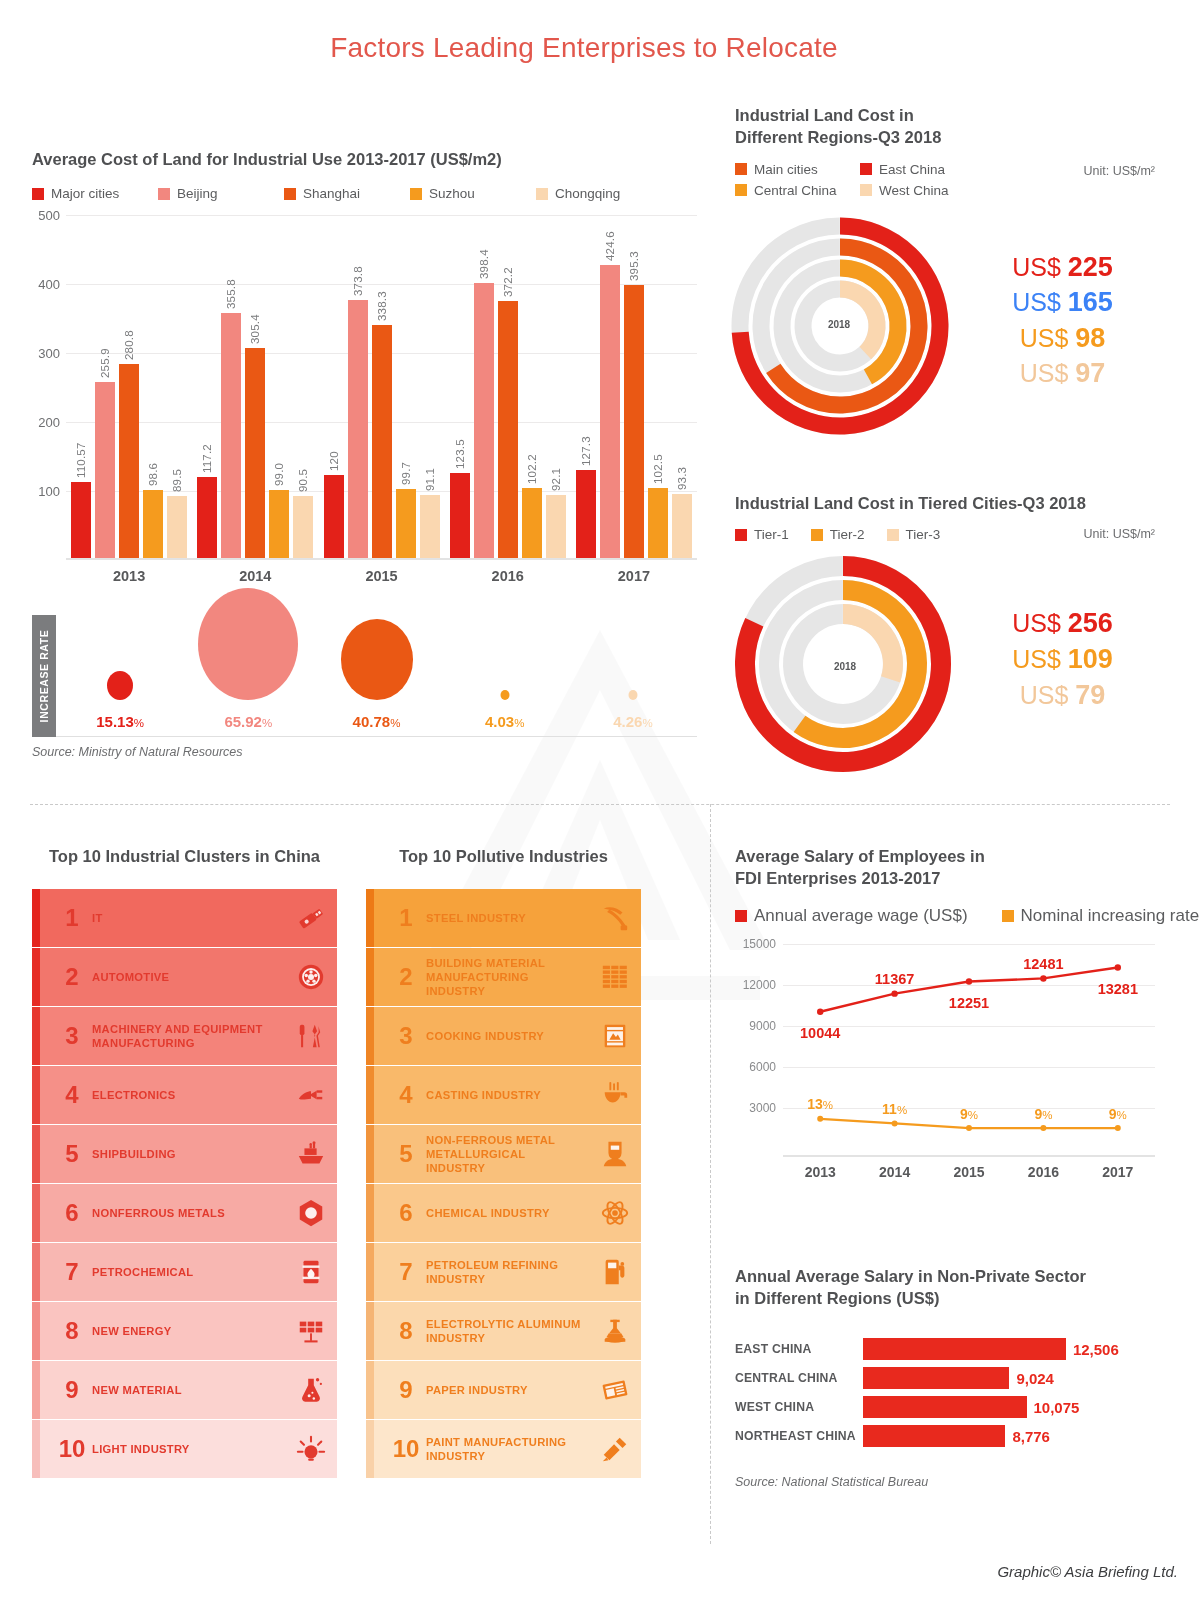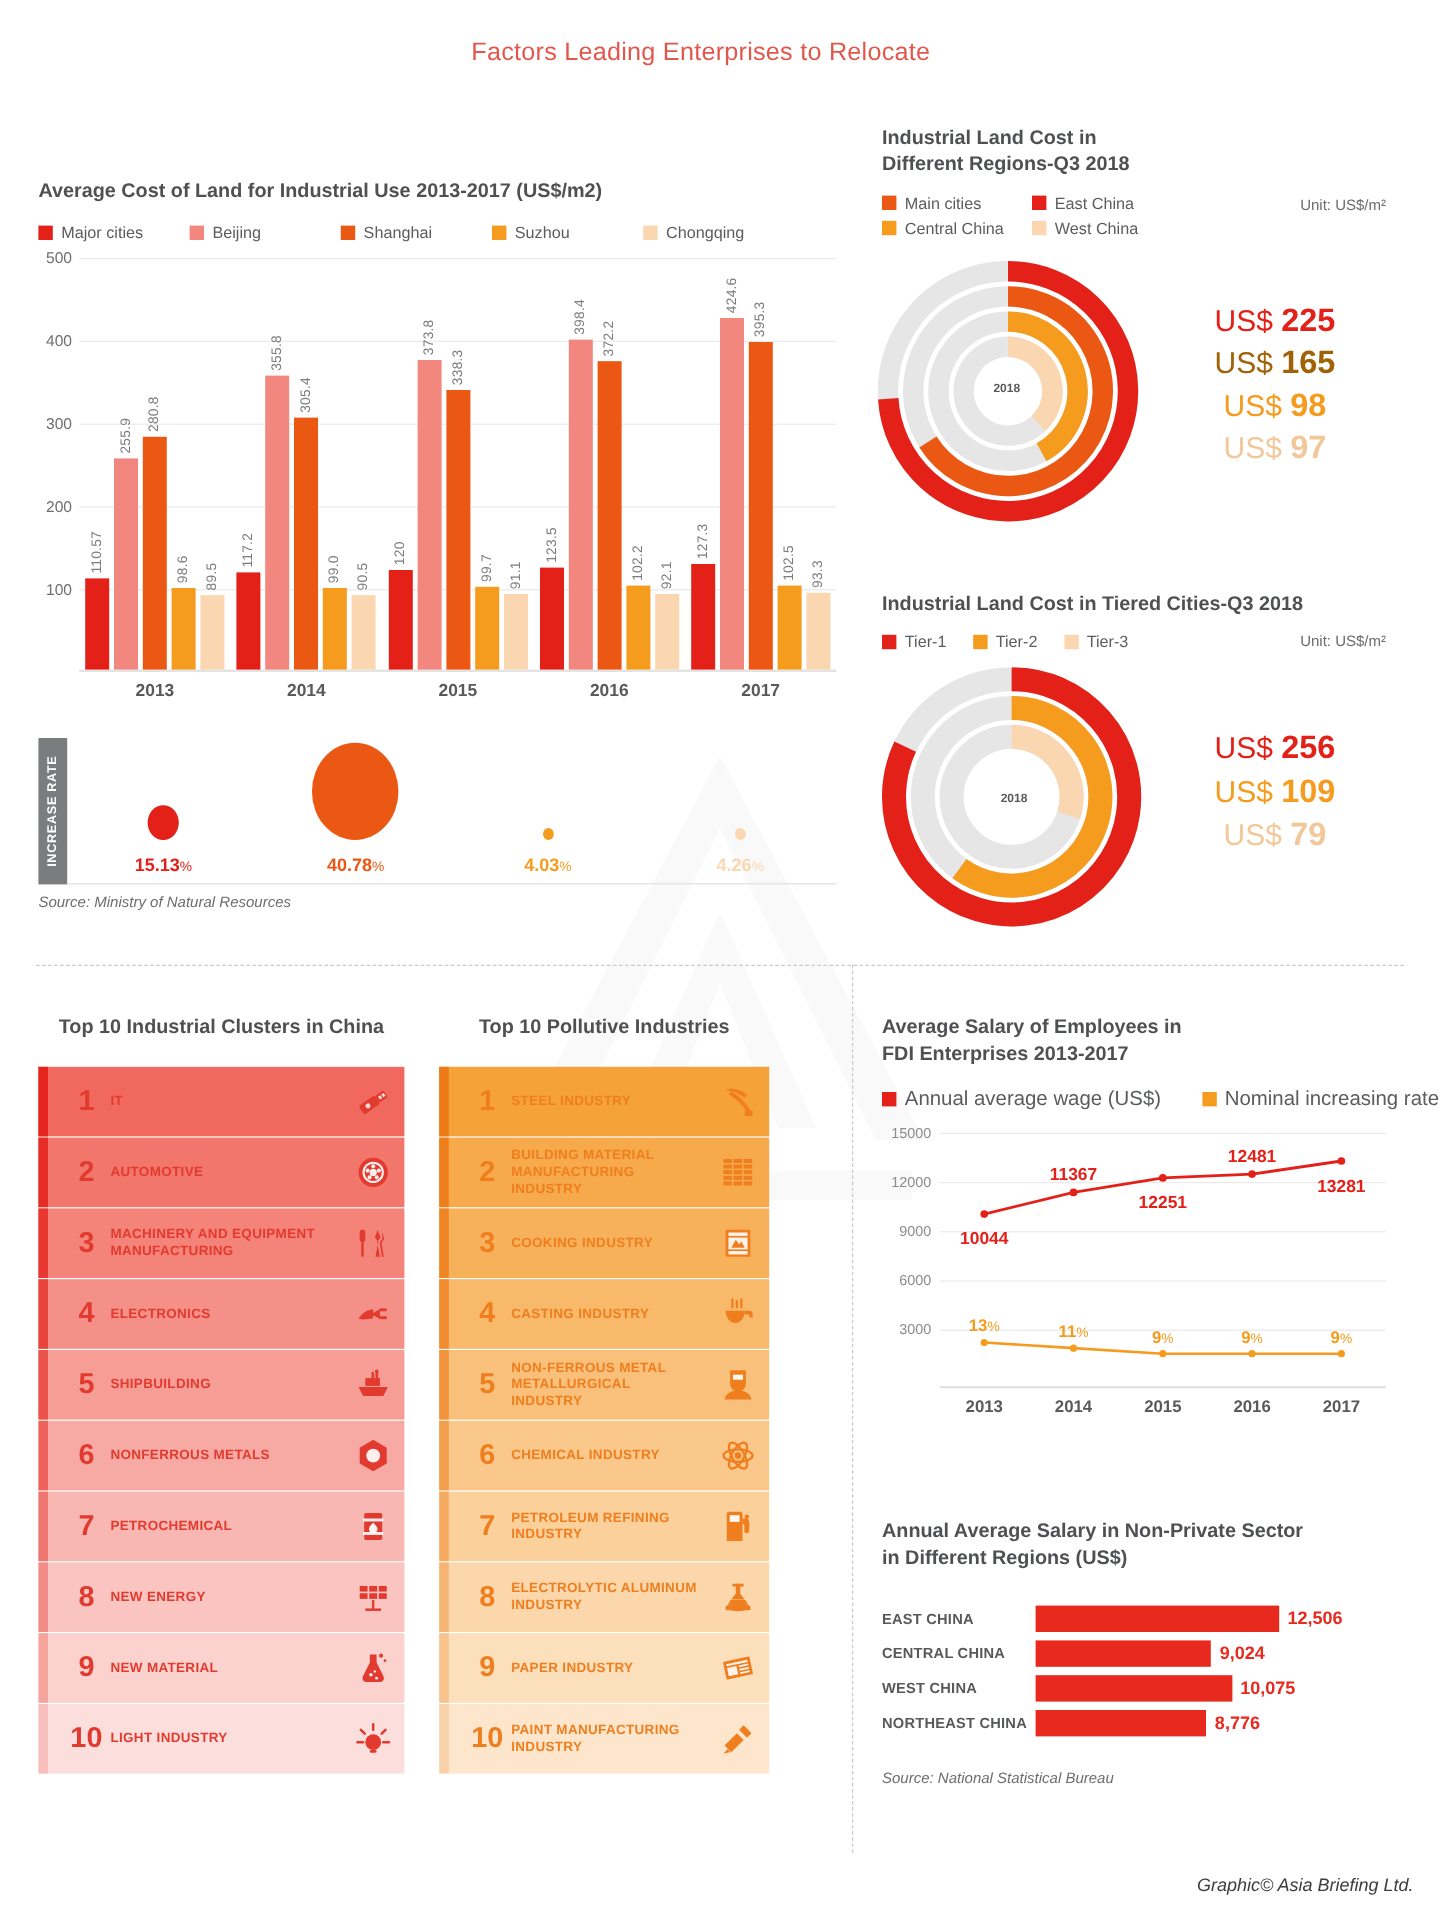--- a/index.html
+++ b/index.html
@@ -16,21 +16,21 @@
   .watermark {
     position: absolute; left: 400px; top: 620px;
     width: 400px; height: 430px;
     opacity: .045; pointer-events: none; z-index: 0;
   }
 
   
   .main-title {
     position: absolute; top: 32px; left: 0; width: 1168px;
     text-align: center;
-    font-size: 21px; color: #e2574c; font-weight: 400;
+    font-size: 28px; color: #e2574c; font-weight: 400;
     letter-spacing: .2px;
   }
 
   
   .div-h {
     position: absolute; left: 30px; top: 804px; width: 1140px; height: 0;
     border-top: 1px dashed #c9c9c9;
   }
   .div-v {
     position: absolute; left: 710px; top: 804px; height: 740px; width: 0;
@@ -337,20 +337,24 @@
 </div>
 
 <div id="panel-rate">
   <div class="rate-tab">
     <span>INCREASE RATE</span>
   </div>
   <div class="rate-body" id="rate-body">
       <div class="rate-cell">
         <div class="rate-bubble" style="width:26px;height:29.120000000000005px;background:#e32119"></div>
         <div class="rate-val" style="color:#e32119">15.13<i>%</i></div>
+      </div>
+      <div class="rate-cell">
+        <div class="rate-bubble" style="width:100px;height:112.00000000000001px;background:#f2877f"></div>
+        <div class="rate-val" style="color:#f2877f">65.92<i>%</i></div>
       </div>
       <div class="rate-cell">
         <div class="rate-bubble" style="width:72px;height:80.64000000000001px;background:#ea5814"></div>
         <div class="rate-val" style="color:#ea5814">40.78<i>%</i></div>
       </div>
       <div class="rate-cell">
         <div class="rate-bubble" style="width:9px;height:10.080000000000002px;background:#f59b1e"></div>
         <div class="rate-val" style="color:#f59b1e">4.03<i>%</i></div>
       </div>
       <div class="rate-cell">
@@ -394,21 +398,21 @@
         <path d="M110 31 A79 79 0 1 1 109.86211905909403 31.00012032385027" fill="none" stroke="#e6e6e6" stroke-width="17"></path>
         <path d="M110 31 A79 79 0 1 1 43.298093885340805 152.33031680334074" fill="none" stroke="#ea5814" stroke-width="17"></path>
         <path d="M110 52 A58 58 0 1 1 109.89877095477789 52.00008833902931" fill="none" stroke="#e6e6e6" stroke-width="17"></path>
         <path d="M110 52 A58 58 0 0 1 137.94171309789948 160.82578744254408" fill="none" stroke="#f59b1e" stroke-width="17"></path>
         <path d="M110 73 A37 37 0 1 1 109.93542285046176 73.00005635420835" fill="none" stroke="#e6e6e6" stroke-width="17"></path>
         <path d="M110 73 A37 37 0 0 1 135.3282429193615 136.97183921459222" fill="none" stroke="#fad7b0" stroke-width="17"></path>
       </svg>
     <div class="donut-center" style="left:104px;top:104px;transform:translate(-50%,-50%);">2018</div>
     <div class="values" id="region-values" style="left:240px;top:30px;width:175px;">
         <div style="color:#e32119">US$ <b>225</b></div>
-        <div style="color:#a16207">US$ <b>165</b></div>
+        <div style="color:#3b82f6">US$ <b>165</b></div>
         <div style="color:#f59b1e">US$ <b>98</b></div>
         <div style="color:#f2c79a">US$ <b>97</b></div>
       </div>
   </div>
 </div>
 
 <div id="panel-tier">
   <div class="sec-title">Industrial Land Cost in Tiered Cities-Q3 2018</div>
   <div class="donut-legend" style="position:relative;">
     <div class="legend" id="tier-legend">

